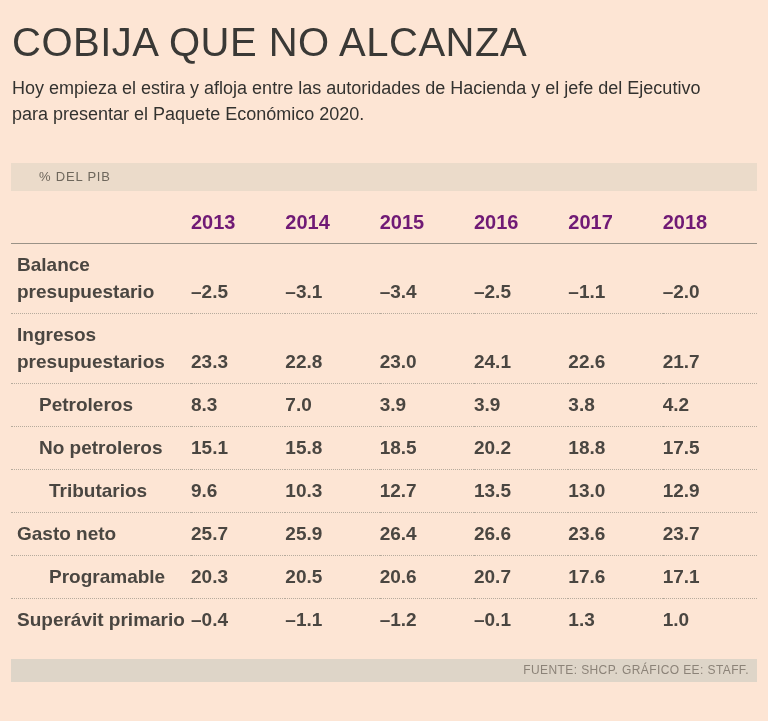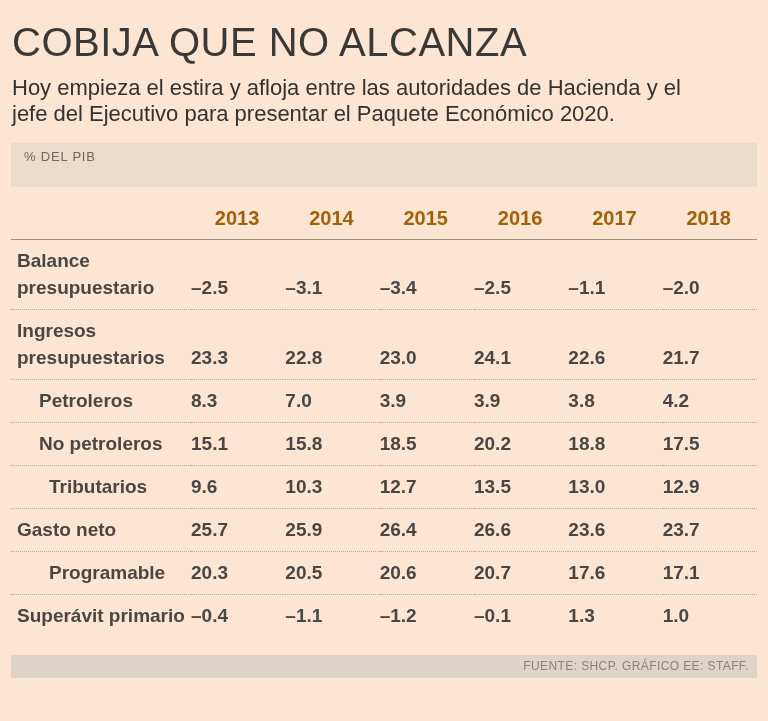--- a/index.html
+++ b/index.html
@@ -15,47 +15,47 @@
     margin: 20px 12px 0 12px;
     font-size: 40px;
     font-weight: 300;
     letter-spacing: 0.5px;
     color: #3a3936;
     font-stretch: condensed;
   }
   .subtitle {
     margin: 10px 12px 0 12px;
     width: 690px;
-    font-size: 22px;
+    font-size: 18px;
     line-height: 26px;
     font-weight: 300;
     color: #33322f;
   }
   .unit-band {
-    margin: 16px 11px 0 11px;
-    height: 44px;
+    margin: 36px 11px 0 11px;
+    height: 28px;
     line-height: 28px;
     background: #ebdbca;
     color: #6e675c;
     font-size: 13px;
-    padding-left: 13px;
+    padding-left: 28px;
     letter-spacing: 0.8px;
   }
   table.data {
     width: 746px;
     margin: 12px 11px 0 11px;
     border-collapse: collapse;
     table-layout: fixed;
   }
   col.label-col { width: 180px; }
   thead th {
     font-size: 20px;
     font-weight: 700;
-    color: #a16207;
-    text-align: right;
+    color: #701a75;
+    text-align: left;
     padding: 6px 26px 8px 0;
     line-height: 26px;
   }
   thead tr { border-bottom: 1px solid #9a9287; }
   tbody tr { border-bottom: 1px dotted #b3a习89d; font-weight: bold; }
   tbody tr { border-bottom: 1px dotted #b6ab9d; }
   tbody tr:last-child { border-bottom: none; }
   tbody td {
     font-size: 19px;
     line-height: 27px;

